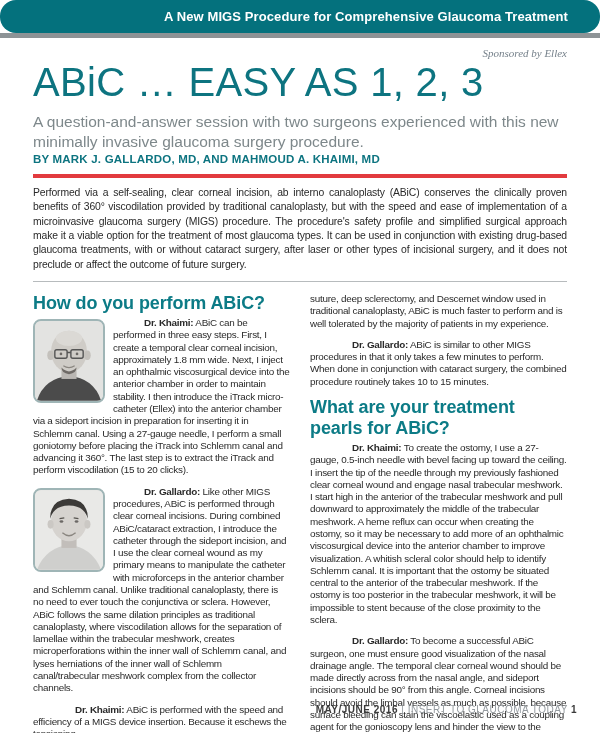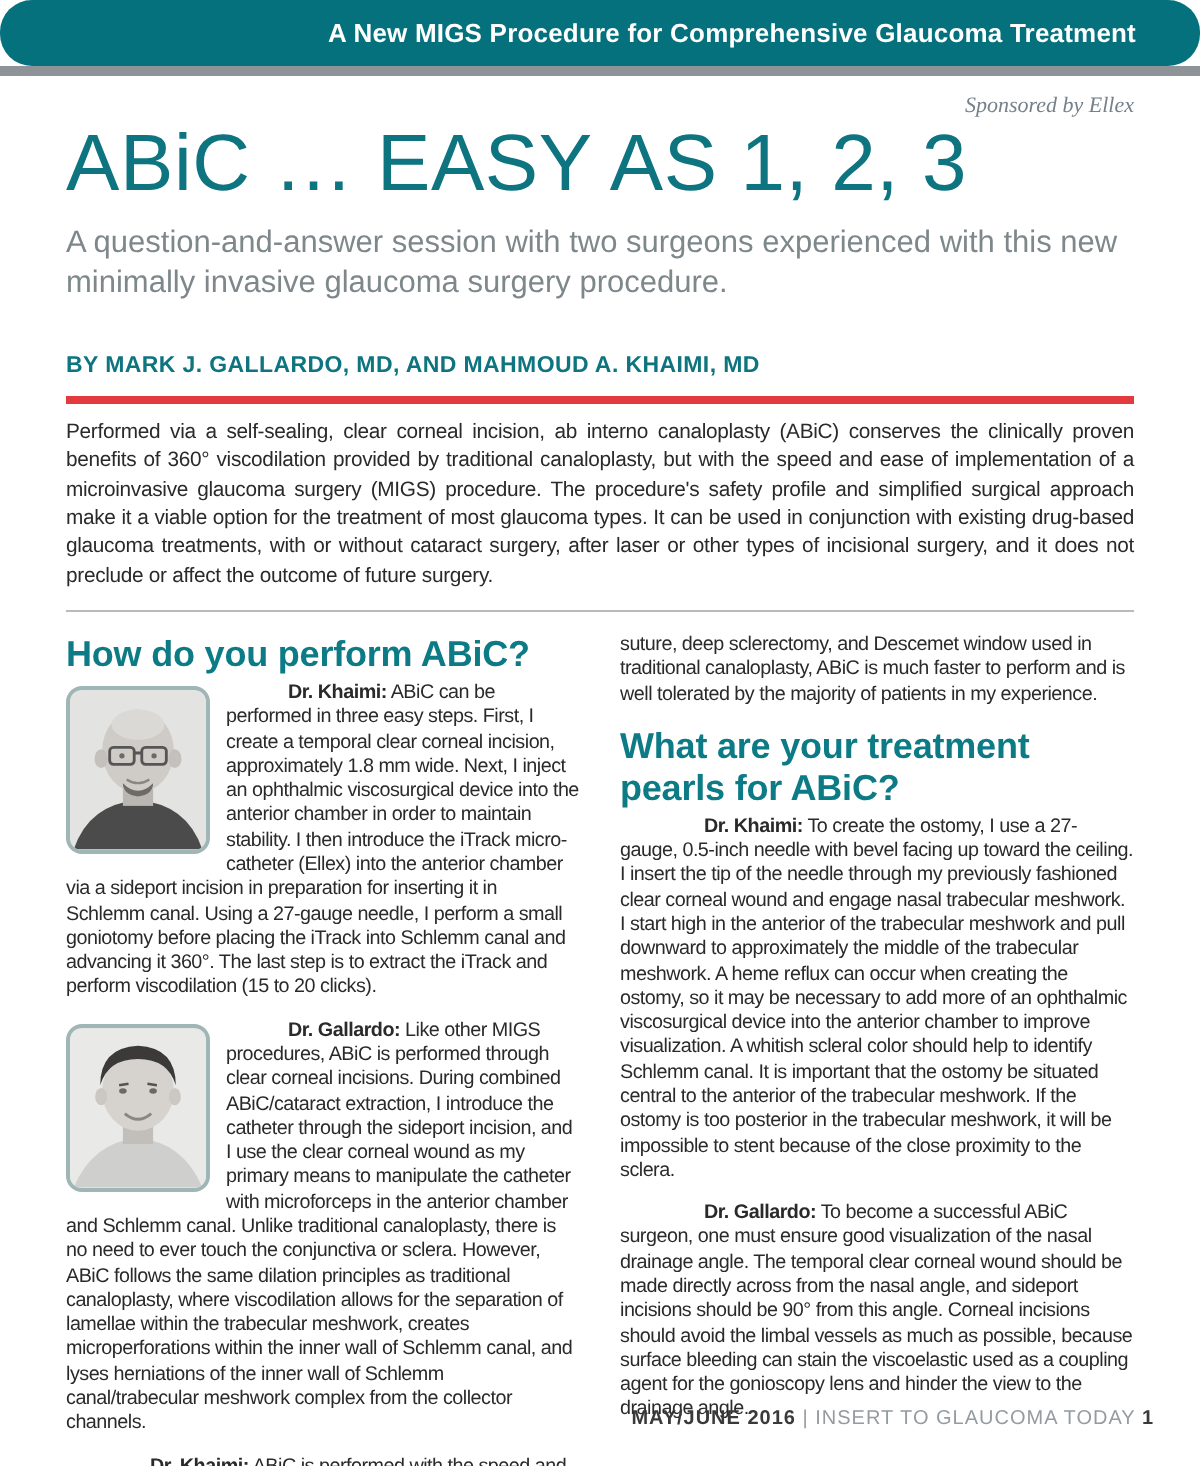--- a/index.html
+++ b/index.html
@@ -28,21 +28,21 @@
   .title {
     margin: 4px 0 0 33px;
     color: #0d7480; font-size: 40px; font-weight: 400; letter-spacing: 0.3px;
     line-height: 1.05;
   }
   .subtitle {
     margin: 9px 33px 0 33px; max-width: 532px;
     color: #7e888b; font-size: 15.5px; line-height: 1.32; font-weight: 400;
   }
   .byline {
-    margin: 24px 33px 0 33px;
+    margin: 0 33px 0 33px;
     color: #0d7480; font-weight: 700; font-size: 11.5px; letter-spacing: 0.2px;
   }
   .red-rule { height: 4px; background: #e23a3e; margin: 9px 33px 0 33px; }
   .intro {
     margin: 8px 33px 0 33px;
     font-size: 10.4px; line-height: 1.38; color: #2a2a2a;
     text-align: justify; letter-spacing: -0.15px;
   }
   .thin-rule { height: 1px; background: #b7bbbd; margin: 9px 33px 0 33px; }
   .columns { display: flex; gap: 20px; margin: 2px 33px 0 33px; }
@@ -136,20 +136,21 @@
       </svg>
         </span><b class="speaker">Dr. Gallardo:</b><span> Like other MIGS procedures, ABiC is performed through clear corneal incisions. During combined ABiC/cataract extraction, I introduce the catheter through the sideport incision, and I use the clear corneal wound as my primary means to manipulate the catheter with microforceps in the anterior chamber and Schlemm canal. Unlike traditional canaloplasty, there is no need to ever touch the conjunctiva or sclera. However, ABiC follows the same dilation principles as traditional canaloplasty, where viscodilation allows for the separation of lamellae within the trabecular meshwork, creates microperforations within the inner wall of Schlemm canal, and lyses herniations of the inner wall of Schlemm canal/trabecular meshwork complex from the collector channels.</span>
     </p>
 
     <p class="bt indent"><b class="speaker">Dr. Khaimi:</b><span> ABiC is performed with the speed and efficiency of a MIGS device insertion. Because it eschews the tensioning</span></p>
   </div>
 
   <div class="col">
     <p class="bt" style="margin-top:9px;">suture, deep sclerectomy, and Descemet window used in traditional canaloplasty, ABiC is much faster to perform and is well tolerated by the majority of patients in my experience.</p>
 
+    <p class="bt indent"><b class="speaker">Dr. Gallardo:</b><span> ABiC is similar to other MIGS procedures in that it only takes a few minutes to perform. When done in conjunction with cataract surgery, the combined procedure routinely takes 10 to 15 minutes.</span></p>
 
     <div class="q-heading">What are your treatment pearls for ABiC?</div>
 
     <p class="bt indent"><b class="speaker">Dr. Khaimi:</b><span> To create the ostomy, I use a 27-gauge, 0.5-inch needle with bevel facing up toward the ceiling. I insert the tip of the needle through my previously fashioned clear corneal wound and engage nasal trabecular meshwork. I start high in the anterior of the trabecular meshwork and pull downward to approximately the middle of the trabecular meshwork. A heme reflux can occur when creating the ostomy, so it may be necessary to add more of an ophthalmic viscosurgical device into the anterior chamber to improve visualization. A whitish scleral color should help to identify Schlemm canal. It is important that the ostomy be situated central to the anterior of the trabecular meshwork. If the ostomy is too posterior in the trabecular meshwork, it will be impossible to stent because of the close proximity to the sclera.</span></p>
 
     <p class="bt indent"><b class="speaker">Dr. Gallardo:</b><span> To become a successful ABiC surgeon, one must ensure good visualization of the nasal drainage angle. The temporal clear corneal wound should be made directly across from the nasal angle, and sideport incisions should be 90° from this angle. Corneal incisions should avoid the limbal vessels as much as possible, because surface bleeding can stain the viscoelastic used as a coupling agent for the gonioscopy lens and hinder the view to the drainage angle.</span></p>
   </div>
 
 </div>
 

